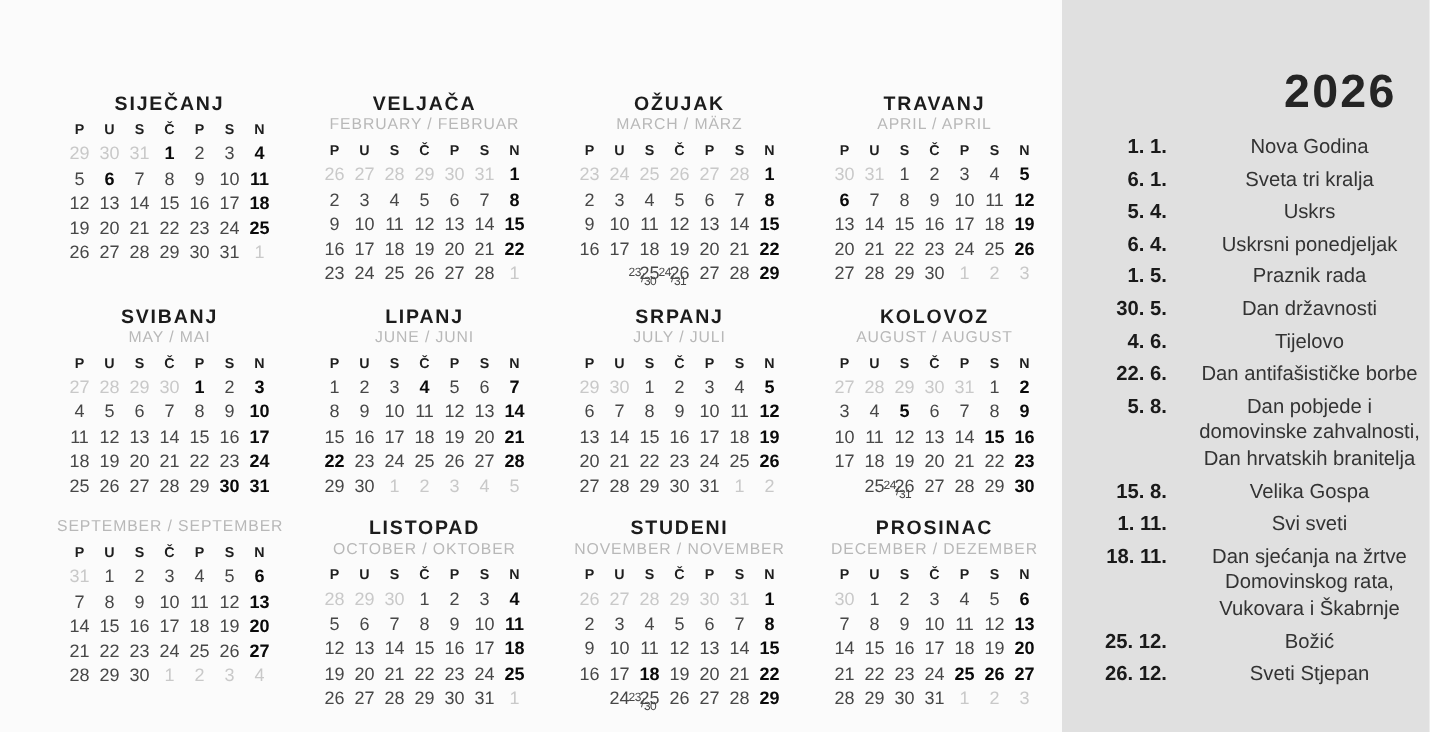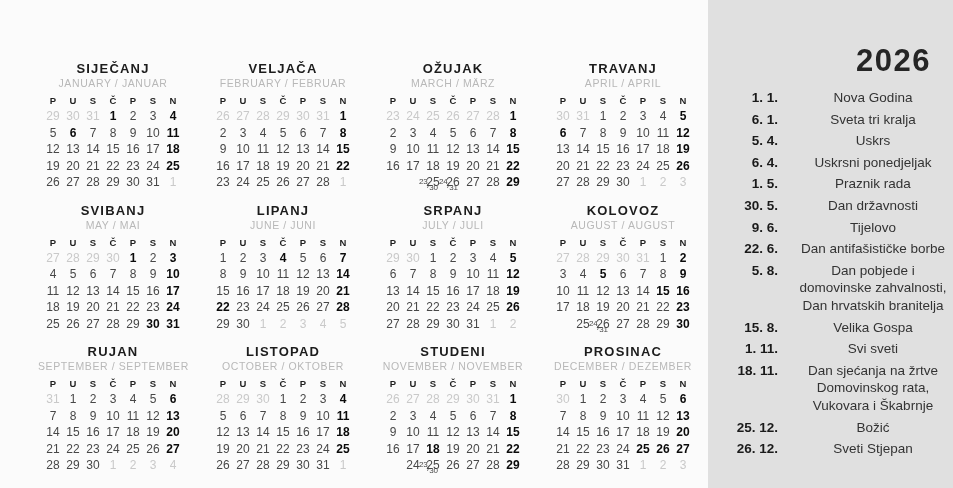--- a/index.html
+++ b/index.html
@@ -73,21 +73,20 @@
     font-size: 13.5px; color: #333; line-height: 17.6px;
     white-space: pre-line; text-align: center;
   }
 </style>
 </head>
 <body>
 
 <div class="months-grid">
     <div class="month">
       <div class="month-name">SIJEČANJ</div>
-      <div class="month-sub">JANUARY / JANUAR</div>
       <div class="mgrid">
         <span class="cell dow">P</span>
         <span class="cell dow">U</span>
         <span class="cell dow">S</span>
         <span class="cell dow">Č</span>
         <span class="cell dow">P</span>
         <span class="cell dow">S</span>
         <span class="cell dow">N</span>
         <span class="cell out">29</span>
         <span class="cell out">30</span>
@@ -456,21 +455,20 @@
         <span class="cell frac"><sup>24</sup>/<sub>31</sub></span>
         <span class="cell">25</span>
         <span class="cell">26</span>
         <span class="cell">27</span>
         <span class="cell">28</span>
         <span class="cell">29</span>
         <span class="cell hol">30</span>
       </div>
     </div>
     <div class="month">
-      <div class="month-name">RUJAN</div>
       <div class="month-sub">SEPTEMBER / SEPTEMBER</div>
       <div class="mgrid">
         <span class="cell dow">P</span>
         <span class="cell dow">U</span>
         <span class="cell dow">S</span>
         <span class="cell dow">Č</span>
         <span class="cell dow">P</span>
         <span class="cell dow">S</span>
         <span class="cell dow">N</span>
         <span class="cell out">31</span>
@@ -677,21 +675,21 @@
       </div>
       <div class="holiday">
         <span class="hdate">1. 5.</span>
         <span class="hname">Praznik rada</span>
       </div>
       <div class="holiday">
         <span class="hdate">30. 5.</span>
         <span class="hname">Dan državnosti</span>
       </div>
       <div class="holiday">
-        <span class="hdate">9. 6.</span>
+        <span class="hdate">4. 6.</span>
         <span class="hname">Tijelovo</span>
       </div>
       <div class="holiday">
         <span class="hdate">22. 6.</span>
         <span class="hname">Dan antifašističke borbe</span>
       </div>
       <div class="holiday">
         <span class="hdate">5. 8.</span>
         <span class="hname">Dan pobjede i
 domovinske zahvalnosti,

